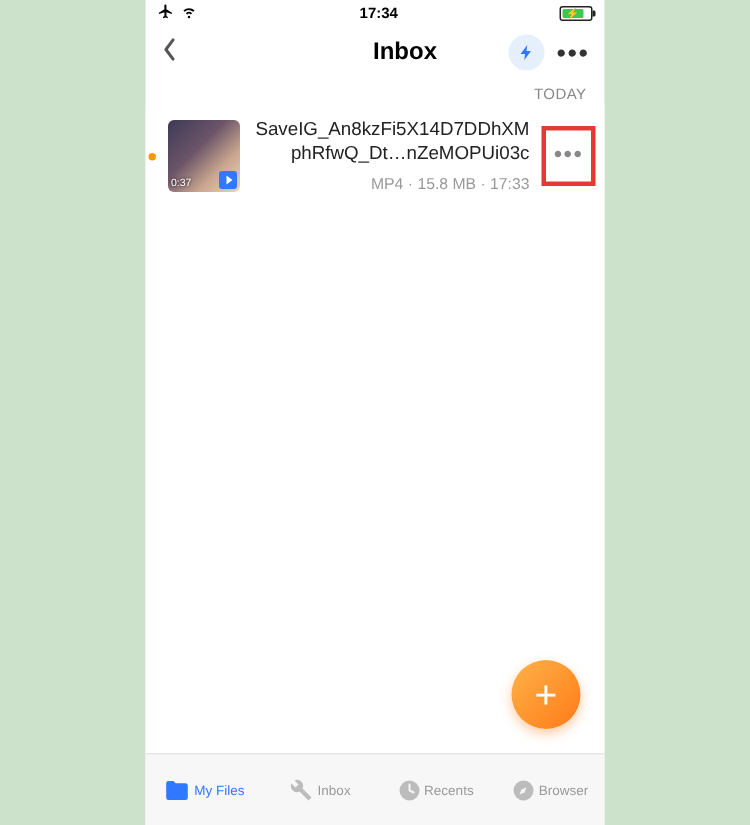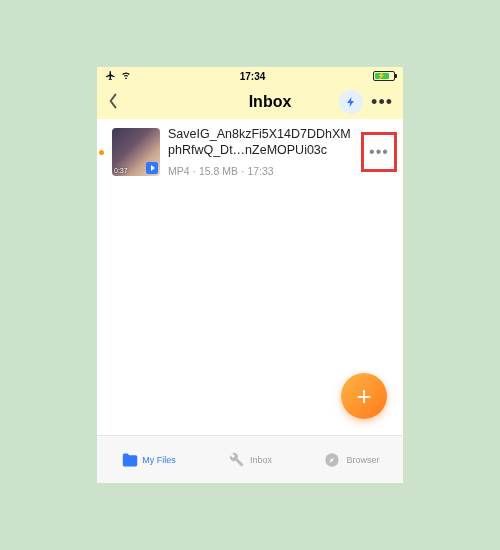--- a/index.html
+++ b/index.html
@@ -7,26 +7,27 @@
     font-family: -apple-system, BlinkMacSystemFont, "Segoe UI", sans-serif;
     background: #cde2cb;
     width: 500px;
     height: 550px;
     display: flex;
     align-items: center;
     justify-content: center;
   }
   .phone {
     width: 306px;
-    height: 416px;
-    background: #fef9c3;
+    height: 550px;
+    background: #ffffff;
     display: flex;
     flex-direction: column;
     position: relative;
     overflow: hidden;
+    text-align: right;
   }
   .status-bar {
     height: 18px;
     display: flex;
     align-items: center;
     justify-content: space-between;
     padding: 0 8px;
     font-size: 10px;
     font-weight: 600;
     color: #000;
@@ -170,20 +171,21 @@
     <div class="nav-right">
       <span class="boost-btn">
         <svg width="12" height="14" viewBox="0 0 24 24" fill="#2f78ff">
             <path d="M13 2 L4 14h6l-1 8 9-12h-6z"></path>
           </svg>
       </span>
       <span class="more-dots">•••</span>
     </div>
   </div>
 
+  <div class="section-label">TODAY</div>
 
   <div class="content">
     <div class="file-row">
       <span class="dot"></span>
       <div class="thumb">
         <span class="thumb-duration">0:37</span>
         <span class="thumb-play"></span>
       </div>
       <div class="file-info">
         <div class="file-name">SaveIG_An8kzFi5X14D7DDhXMphRfwQ_Dt…nZeMOPUi03c</div>
@@ -215,20 +217,29 @@
         <svg width="18" height="16" viewBox="0 0 24 24" fill="#bcbcbc">
             <path d="M22 19l-9-9a6 6 0 0 0-8-8l4 4-3 3-4-4a6 6 0 0 0 8 8l9 9 3-3z"></path>
           </svg>
       </span>
       <span>Inbox</span>
     </div>
     <div class="tab">
       <span class="tab-icon">
         <svg width="16" height="16" viewBox="0 0 24 24" fill="#bcbcbc">
             <circle cx="12" cy="12" r="10"></circle>
+            <path d="M12 6v6l4 2" stroke="#f7f7f7" stroke-width="2" fill="none" stroke-linecap="round"></path>
+          </svg>
+      </span>
+      <span>Recents</span>
+    </div>
+    <div class="tab">
+      <span class="tab-icon">
+        <svg width="16" height="16" viewBox="0 0 24 24" fill="#bcbcbc">
+            <circle cx="12" cy="12" r="10"></circle>
             <path d="M15 9l-2 5-5 2 2-5 5-2z" fill="#f7f7f7"></path>
           </svg>
       </span>
       <span>Browser</span>
     </div>
   </div>
 
 </div>
 
 </body></html>

